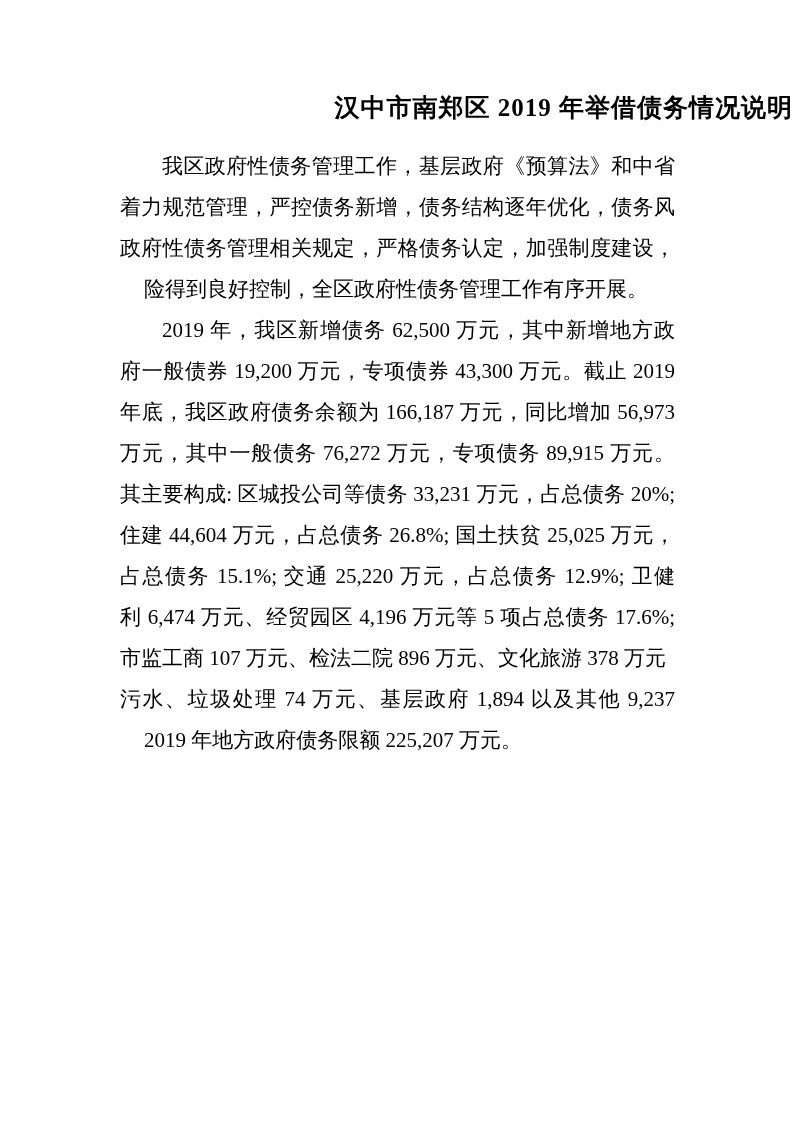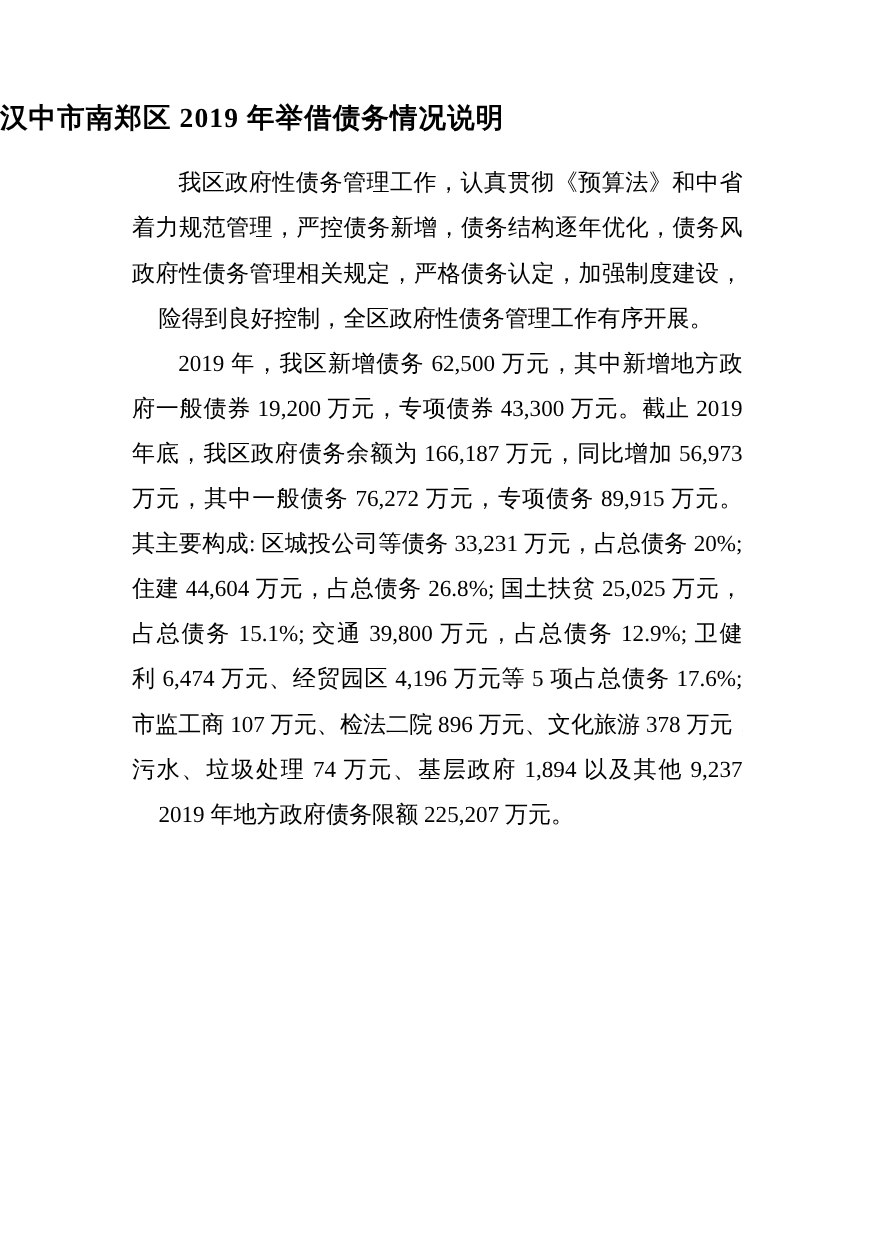--- a/index.html
+++ b/index.html
@@ -11,21 +11,21 @@
     position: relative;
     width: 793px;
     height: 1122px;
     background: #ffffff;
     overflow: hidden;
     font-family: "Liberation Serif", "DejaVu Serif", serif;
     color: #000000;
   }
   .doc-title {
     margin-top: 90px;
-    text-align: left;
+    text-align: right;
     font-size: 25px;
     font-weight: bold;
     line-height: 36px;
     letter-spacing: 1px;
     font-family: "Liberation Serif", "DejaVu Serif", serif;
   }
   .doc-body {
     margin: 20px 118px 0 120px; 
   }
   .text-line {
@@ -47,29 +47,29 @@
     margin-left: 24px;
     -moz-text-align-last: left;
   }
 </style>
 </head>
 <body>
 
 <div class="page">
   <div class="doc-title">汉中市南郑区 2019 年举借债务情况说明</div>
   <div class="doc-body">
-      <div class="text-line indent">我区政府性债务管理工作，认真贯彻《预算法》和中省</div>
+      <div class="text-line indent">我区政府性债务管理工作，基层政府《预算法》和中省</div>
       <div class="text-line">着力规范管理，严控债务新增，债务结构逐年优化，债务风</div>
       <div class="text-line">政府性债务管理相关规定，严格债务认定，加强制度建设，</div>
       <div class="text-line para-end">险得到良好控制，全区政府性债务管理工作有序开展。</div>
       <div class="text-line indent">2019 年，我区新增债务 62,500 万元，其中新增地方政</div>
       <div class="text-line">府一般债券 19,200 万元，专项债券 43,300 万元。截止 2019</div>
       <div class="text-line">年底，我区政府债务余额为 166,187 万元，同比增加 56,973</div>
       <div class="text-line">万元，其中一般债务 76,272 万元，专项债务 89,915 万元。</div>
       <div class="text-line">其主要构成: 区城投公司等债务 33,231 万元，占总债务 20%;</div>
       <div class="text-line">住建 44,604 万元，占总债务 26.8%; 国土扶贫 25,025 万元，</div>
-      <div class="text-line">占总债务 15.1%; 交通 39,800 万元，占总债务 12.9%; 卫健</div>
+      <div class="text-line">占总债务 15.1%; 交通 25,220 万元，占总债务 12.9%; 卫健</div>
       <div class="text-line">利 6,474 万元、经贸园区 4,196 万元等 5 项占总债务 17.6%;</div>
       <div class="text-line">市监工商 107 万元、检法二院 896 万元、文化旅游 378 万元，</div>
       <div class="text-line">污水、垃圾处理 74 万元、基层政府 1,894 以及其他 9,237</div>
       <div class="text-line para-end">2019 年地方政府债务限额 225,207 万元。</div>
     </div>
 </div>
 
 </body></html>

